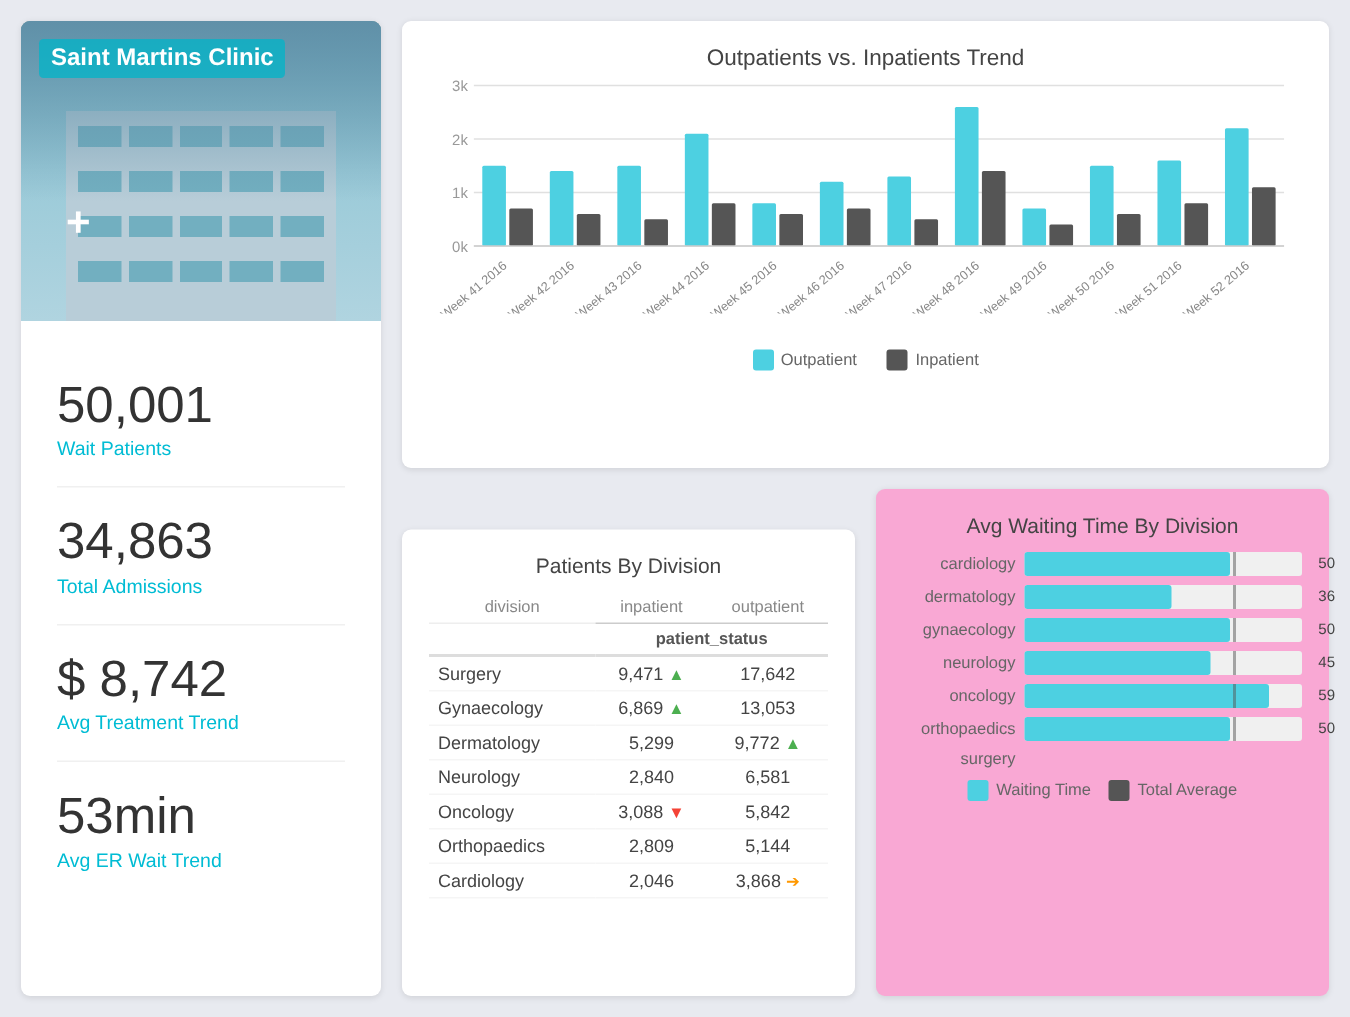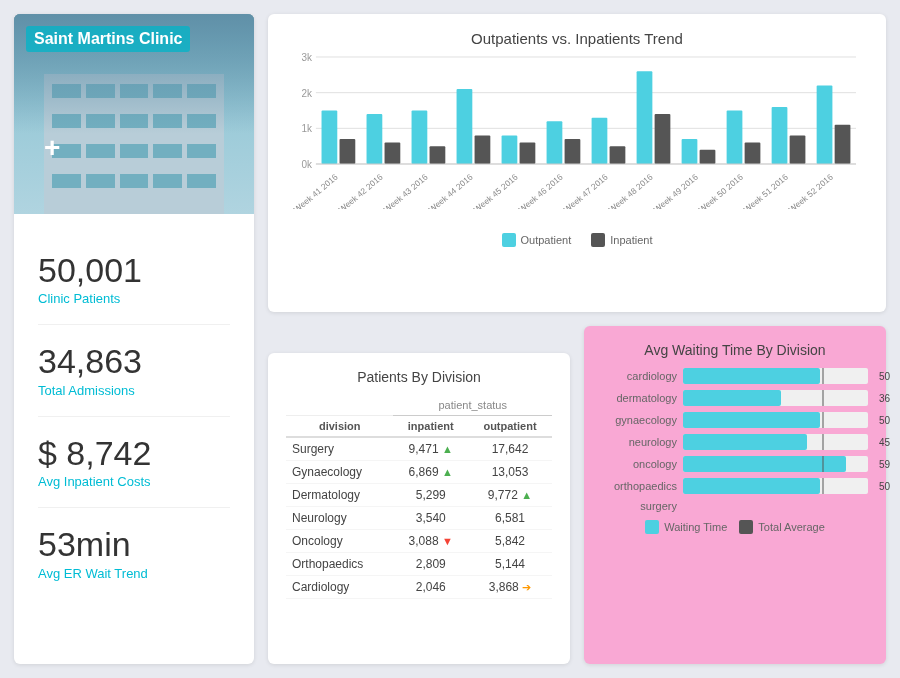--- a/index.html
+++ b/index.html
@@ -303,29 +303,29 @@
         </div>
       </div>
       <div style="position:absolute;top:0;left:0;right:0;bottom:0;background:linear-gradient(180deg,#6090a8 0%,transparent 60%);"></div>
       <div class="hospital-name-overlay">Saint Martins Clinic</div>
       <div class="cross-sign">+</div>
     </div>
 
     <div class="stats-section">
       <div class="stat-block">
         <div class="stat-value">50,001</div>
-        <div class="stat-label">Clinic Patients</div>
+        <div class="stat-label">Wait Patients</div>
       </div>
       <div class="stat-block">
         <div class="stat-value">34,863</div>
         <div class="stat-label">Total Admissions</div>
       </div>
       <div class="stat-block">
         <div class="stat-value">$ 8,742</div>
-        <div class="stat-label">Avg Inpatient Costs</div>
+        <div class="stat-label">Avg Treatment Trend</div>
       </div>
       <div class="stat-block">
         <div class="stat-value">53min</div>
         <div class="stat-label">Avg ER Wait Trend</div>
       </div>
     </div>
   </div>
 
   <div class="trend-chart-card">
     <div class="chart-title">Outpatients vs. Inpatients Trend</div>
@@ -390,48 +390,48 @@
     </div>
   </div>
 
   <div class="bottom-row">
 
     <div class="division-table-card">
       <div class="section-title">Patients By Division</div>
       <table class="division-table">
         <thead>
           <tr>
-            <th></th>
-            <th colspan="2">patient_status</th>
-          </tr>
-          <tr>
             <th>division</th>
             <th>inpatient</th>
             <th>outpatient</th>
+          </tr>
+          <tr>
+            <th></th>
+            <th colspan="2">patient_status</th>
           </tr>
         </thead>
         <tbody id="division-tbody">
         <tr>
       <td>Surgery</td>
       <td>9,471 <span class="arrow-up">▲</span></td>
       <td>17,642 </td>
     </tr>
             <tr>
       <td>Gynaecology</td>
       <td>6,869 <span class="arrow-up">▲</span></td>
       <td>13,053 </td>
     </tr>
             <tr>
       <td>Dermatology</td>
       <td>5,299 </td>
       <td>9,772 <span class="arrow-up">▲</span></td>
     </tr>
             <tr>
       <td>Neurology</td>
-      <td>3,540 </td>
+      <td>2,840 </td>
       <td>6,581 </td>
     </tr>
             <tr>
       <td>Oncology</td>
       <td>3,088 <span class="arrow-down">▼</span></td>
       <td>5,842 </td>
     </tr>
             <tr>
       <td>Orthopaedics</td>
       <td>2,809 </td>

